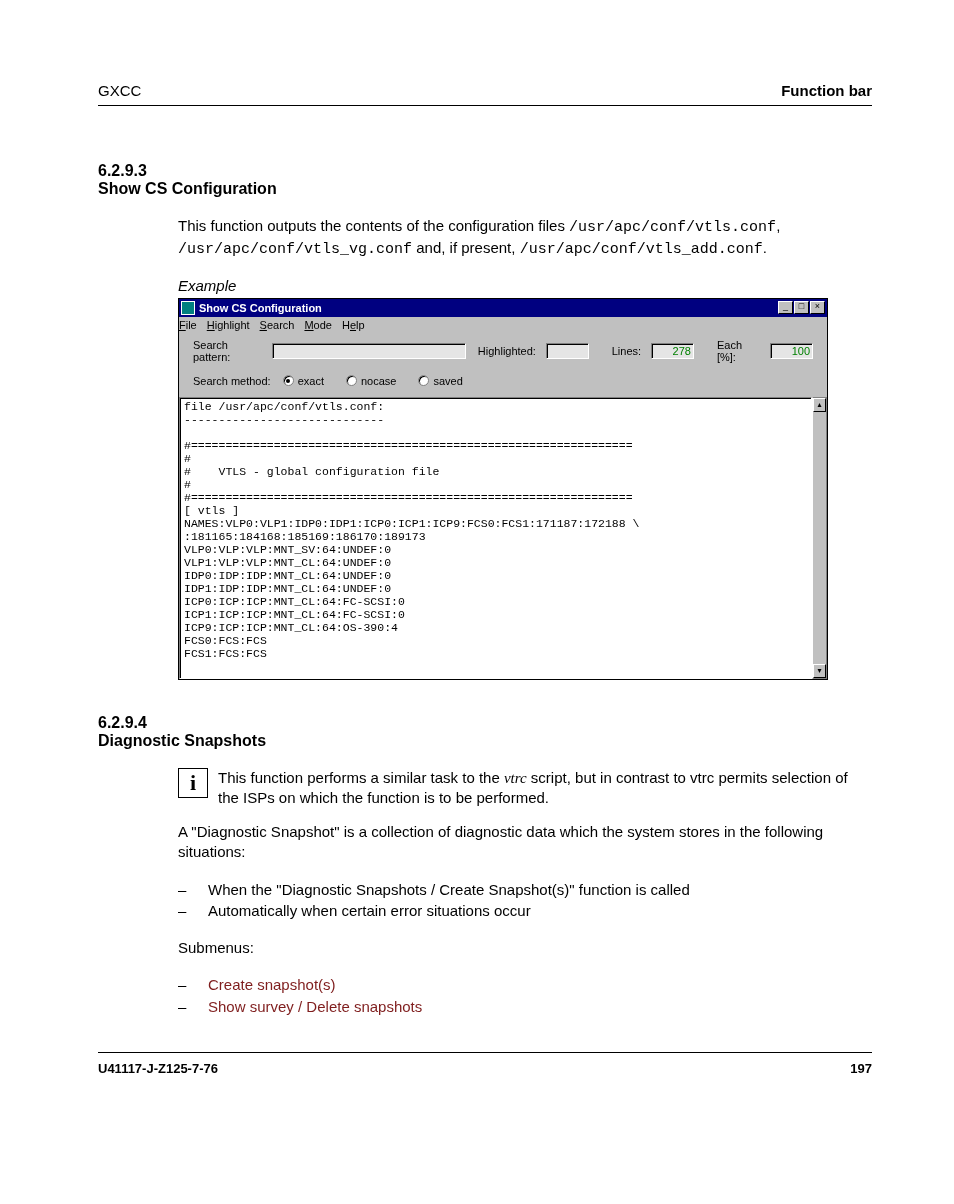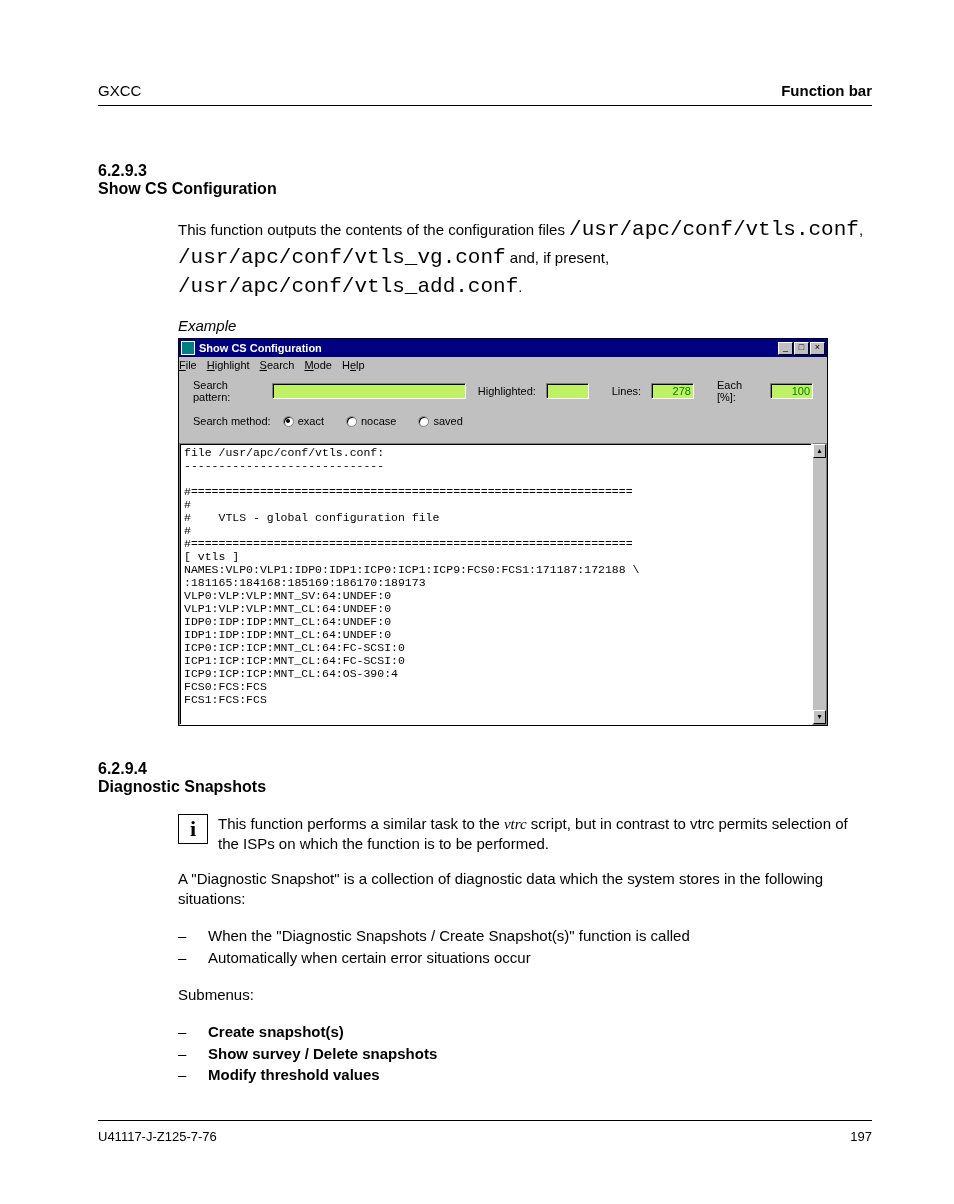--- a/index.html
+++ b/index.html
@@ -22,21 +22,21 @@
     padding-bottom: 6px;
     margin-bottom: 56px;
     font-size: 15px;
   }
   .header-right { font-weight: bold; }
   .section-block { display: flex; margin-bottom: 18px; flex-direction: column; }
   .sec-num { width: 80px; font-weight: bold; font-size: 16px; }
   .sec-title { font-weight: bold; font-size: 16px; }
   .body-block { margin-left: 80px; }
   .para { margin-bottom: 16px; line-height: 1.35; }
-  code.inline { font-family: "Courier New", monospace; font-size: 21px; text-align: center; }
+  code.inline { font-family: "Courier New", monospace; font-size: 15px; text-align: center; }
   .example-label { font-style: italic; margin-bottom: 4px; }
   
   .win {
     width: 650px;
     border: 1px solid #000;
     background: #c0c0c0;
     margin-bottom: 34px;
     font-family: "MS Sans Serif", Tahoma, Arial, sans-serif;
   }
   .titlebar {
@@ -71,27 +71,27 @@
   .menubar {
     background: #c0c0c0;
     font-size: 11px;
     padding: 2px 0;
     display: flex;
     gap: 10px;
   }
   .menubar span u { text-decoration: underline; }
   .toolarea {
     background: #c0c0c0;
-    padding: 6px 14px 16px 14px;
+    padding: 6px 14px 10px 14px;
     font-size: 11px;
   }
   .tool-row { display: flex; align-items: center; gap: 6px; margin-bottom: 12px; }
   .tool-label { margin-right: 4px; }
   .sunken {
-    background: #bef264;
+    background: #e5e5e5;
     border: 1px solid #808080;
     border-right-color: #fff; border-bottom-color: #fff;
     box-shadow: inset 1px 1px 0 #000;
     height: 16px;
     font-size: 11px;
     padding: 0 2px;
     line-height: 14px;
   }
   .field-wide { width: 210px; }
   .field-small { width: 46px; }
@@ -146,27 +146,28 @@
     display: flex; align-items: center; justify-content: center;
     font-family: Georgia, 'Times New Roman', serif;
     font-weight: bold; font-size: 22px;
     flex-shrink: 0;
   }
   .info-text { line-height: 1.35; }
   .vtrc { font-style: italic; font-family: 'Times New Roman', Times, serif; }
   ul.dash { list-style: none; padding-left: 0; margin: 0 0 16px 0; }
   ul.dash li { padding-left: 30px; text-indent: -30px; line-height: 1.45; }
   ul.dash li::before { content: "–"; display: inline-block; width: 30px; text-indent: 0; }
-  .link { color: #000000; font-weight: bold; }
+  .link { color: #7f1d1d; }
   .footer {
     border-top: 1.5px solid #000;
     margin-top: 34px;
     padding-top: 8px;
     display: flex; justify-content: space-between;
     font-size: 13px;
+    font-weight: bold;
   }
 </style>
 </head>
 <body>
 
 <div class="page">
 
   <div class="header-row">
     <span>GXCC</span>
     <span class="header-right">Function bar</span>
@@ -280,21 +281,20 @@
       <li>When the "Diagnostic Snapshots / Create Snapshot(s)" function is called</li>
       <li>Automatically when certain error situations occur</li>
     </ul>
 
 
     <div class="para">Submenus:</div>
 
     <ul class="dash">
       <li><span class="link">Create snapshot(s)</span></li>
       <li><span class="link">Show survey / Delete snapshots</span></li>
-      <li><span class="link">Modify threshold values</span></li>
     </ul>
   </div>
 
   <div class="footer">
     <span>U41117-J-Z125-7-76</span>
     <span>197</span>
   </div>
 
 </div>
 

